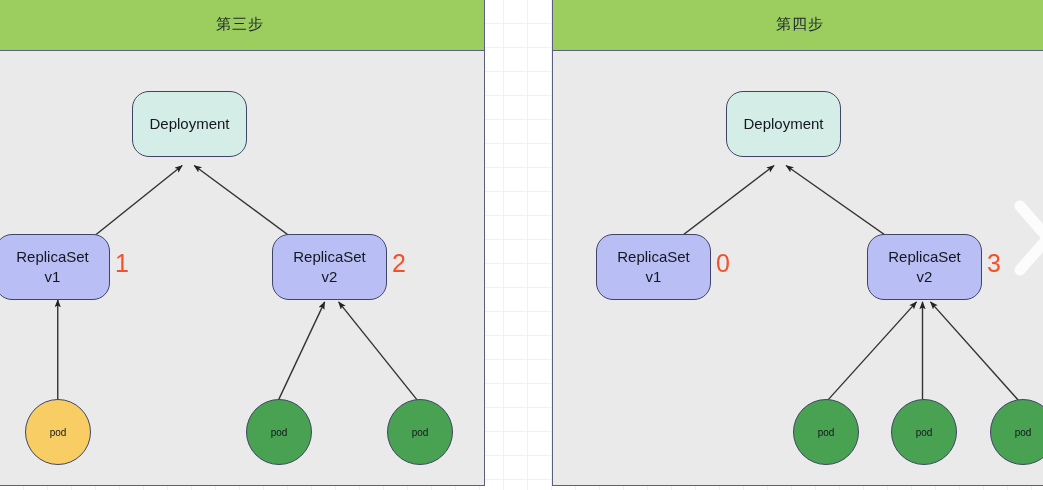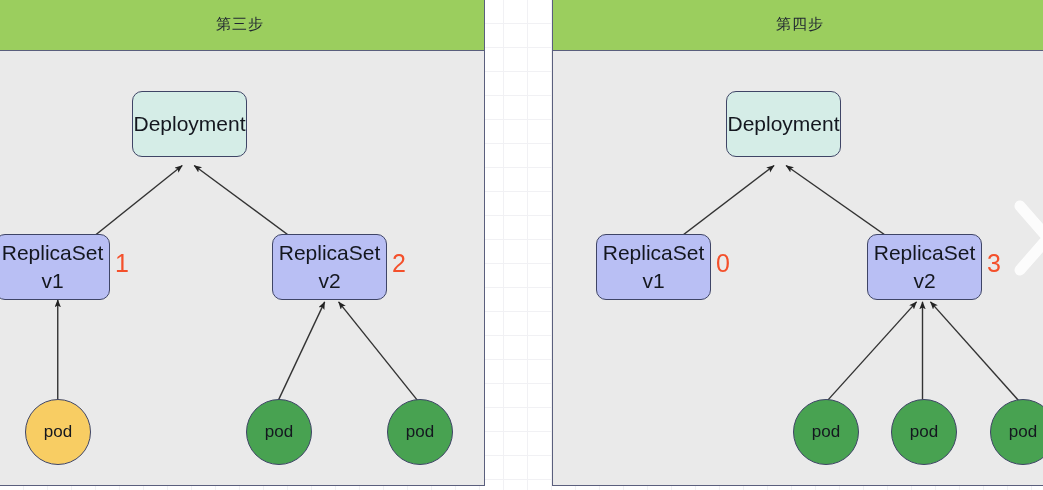--- a/index.html
+++ b/index.html
@@ -51,44 +51,44 @@
   .panel-body {
     position: absolute;
     left: 0; right: 0;
     top: 52px; bottom: 0;
   }
 
   .node {
     position: absolute;
     box-sizing: border-box;
     border: 1px solid #3f4566;
-    border-radius: 10px;
+    border-radius: 17px;
     display: flex;
     align-items: center;
     justify-content: center;
     text-align: center;
     color: #14171f;
-    font-size: 21px;
+    font-size: 15px;
     line-height: 1.35;
     white-space: pre-line;
     z-index: 3;
   }
   .node.deployment { background: #d5ede7; }
   .node.replicaset { background: #b9bff4; }
 
   .pod {
     position: absolute;
     box-sizing: border-box;
     border: 1px solid #3f4566;
     border-radius: 50%;
     display: flex;
     align-items: center;
     justify-content: center;
     color: #14171f;
-    font-size: 17px;
+    font-size: 10px;
     z-index: 3;
   }
   .pod.green  { background: #48a251; }
   .pod.yellow { background: #f8cd63; }
 
   .count-label {
     position: absolute;
     color: #f4502b;
     font-size: 25px;
     line-height: 1;

